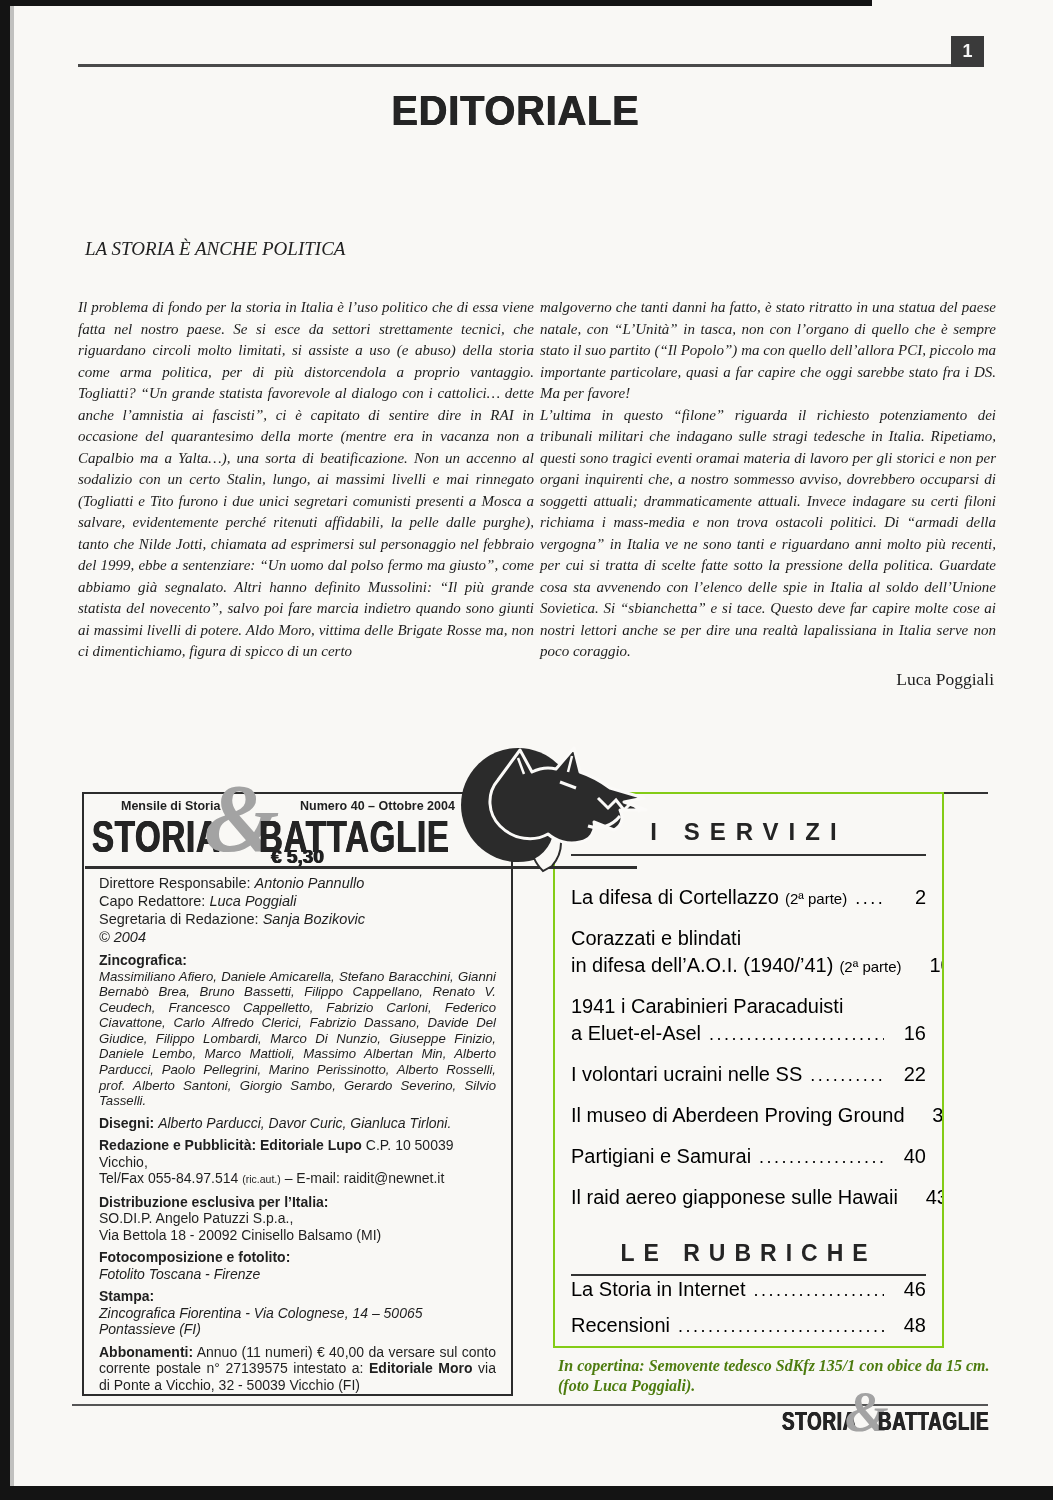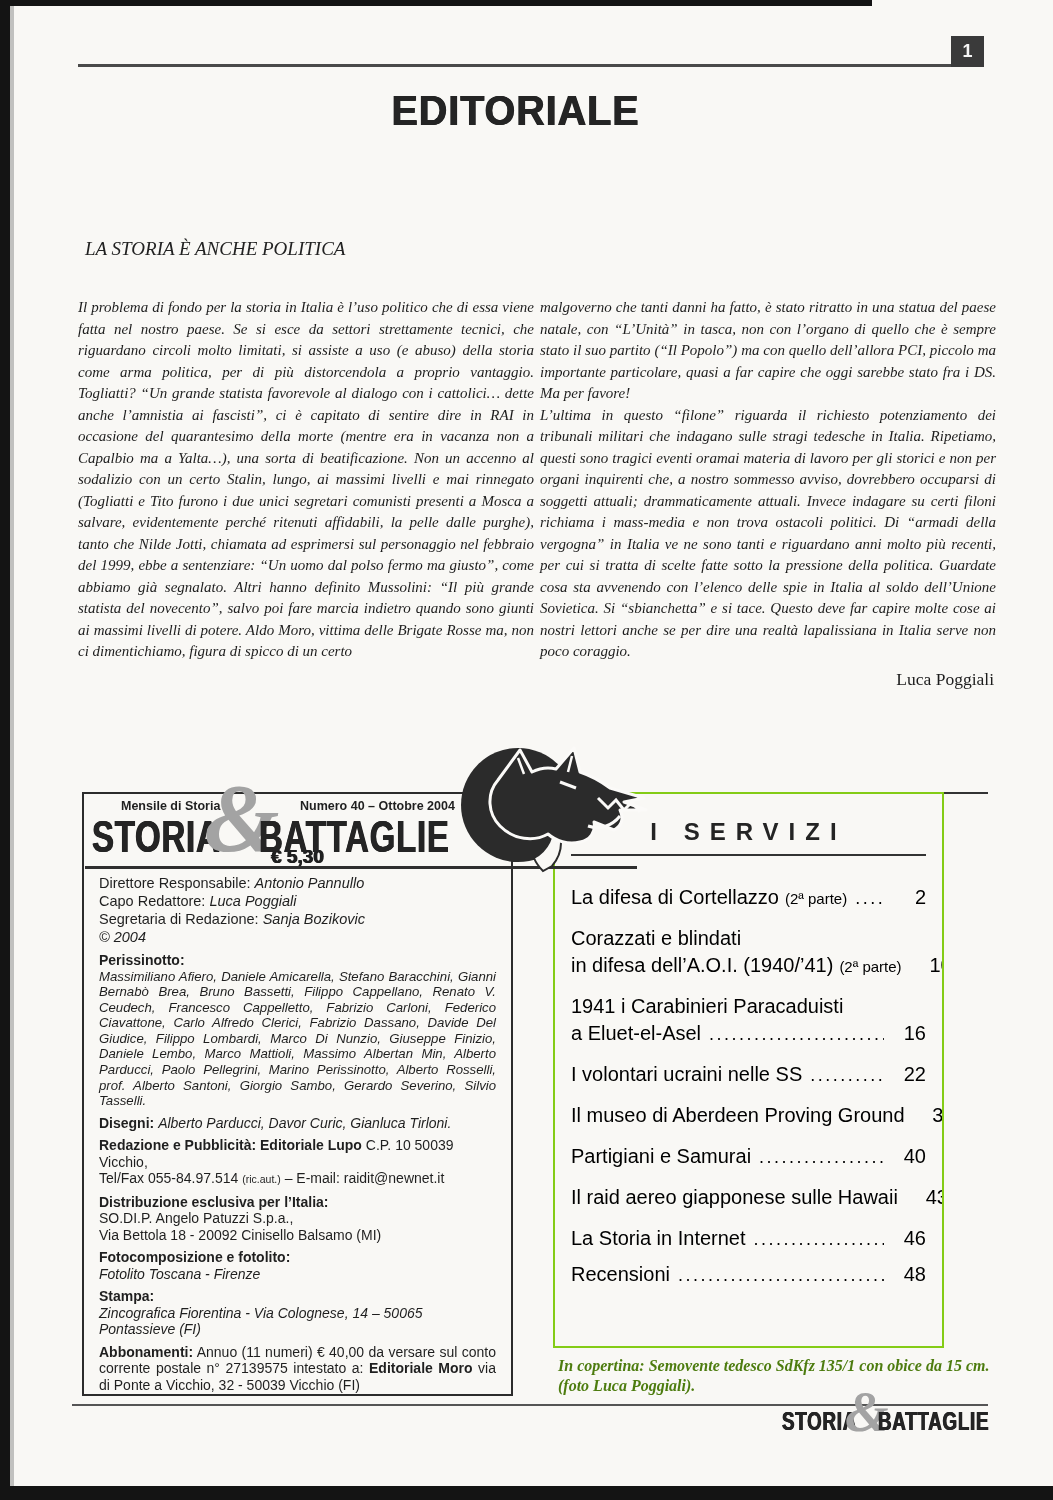--- a/index.html
+++ b/index.html
@@ -160,21 +160,21 @@
         <span>Capo Redattore:</span>
         <span class="val">Luca Poggiali</span>
       </div>
       <div>
         <span>Segretaria di Redazione:</span>
         <span class="val">Sanja Bozikovic</span>
       </div>
       <div class="copyright">© 2004</div>
     </div>
     <div class="sec">
-      <b>Perissinotto:</b>
+      <b>Zincografica:</b>
       <div class="collab-par">Massimiliano Afiero, Daniele Amicarella, Stefano Baracchini, Gianni Bernabò Brea, Bruno Bassetti, Filippo Cappellano, Renato V. Ceudech, Francesco Cappelletto, Fabrizio Carloni, Federico Ciavattone, Carlo Alfredo Clerici, Fabrizio Dassano, Davide Del Giudice, Filippo Lombardi, Marco Di Nunzio, Giuseppe Finizio, Daniele Lembo, Marco Mattioli, Massimo Albertan Min, Alberto Parducci, Paolo Pellegrini, Marino Perissinotto, Alberto Rosselli, prof. Alberto Santoni, Giorgio Sambo, Gerardo Severino, Silvio Tasselli.</div>
     </div>
     <div class="sec">
       <b>Disegni:</b>
       <span class="ital">Alberto Parducci, Davor Curic, Gianluca Tirloni.</span>
     </div>
     <div class="sec">
       <b>Redazione e Pubblicità: Editoriale Lupo</b>
       <span>C.P. 10 50039 Vicchio,</span><br>
       <span>Tel/Fax 055-84.97.514</span>
@@ -266,20 +266,21 @@
       <div class="toc-item">
         <div class="toc-row">
           <span class="toc-main">Il raid aereo giapponese sulle Hawaii</span>
 
           <span class="toc-leader">...........................................................................</span>
           <span class="toc-page">43</span>
         </div>
       </div>
     </div>
 
+    <div class="toc-header2">LE  RUBRICHE</div>
     <div class="toc-list2">
       <div class="toc-item" style="margin-bottom:8px;">
         <div class="toc-row">
           <span class="toc-main">La Storia in Internet</span>
           <span class="toc-leader">...........................................................................</span>
           <span class="toc-page">46</span>
         </div>
       </div>
       <div class="toc-item">
         <div class="toc-row">

